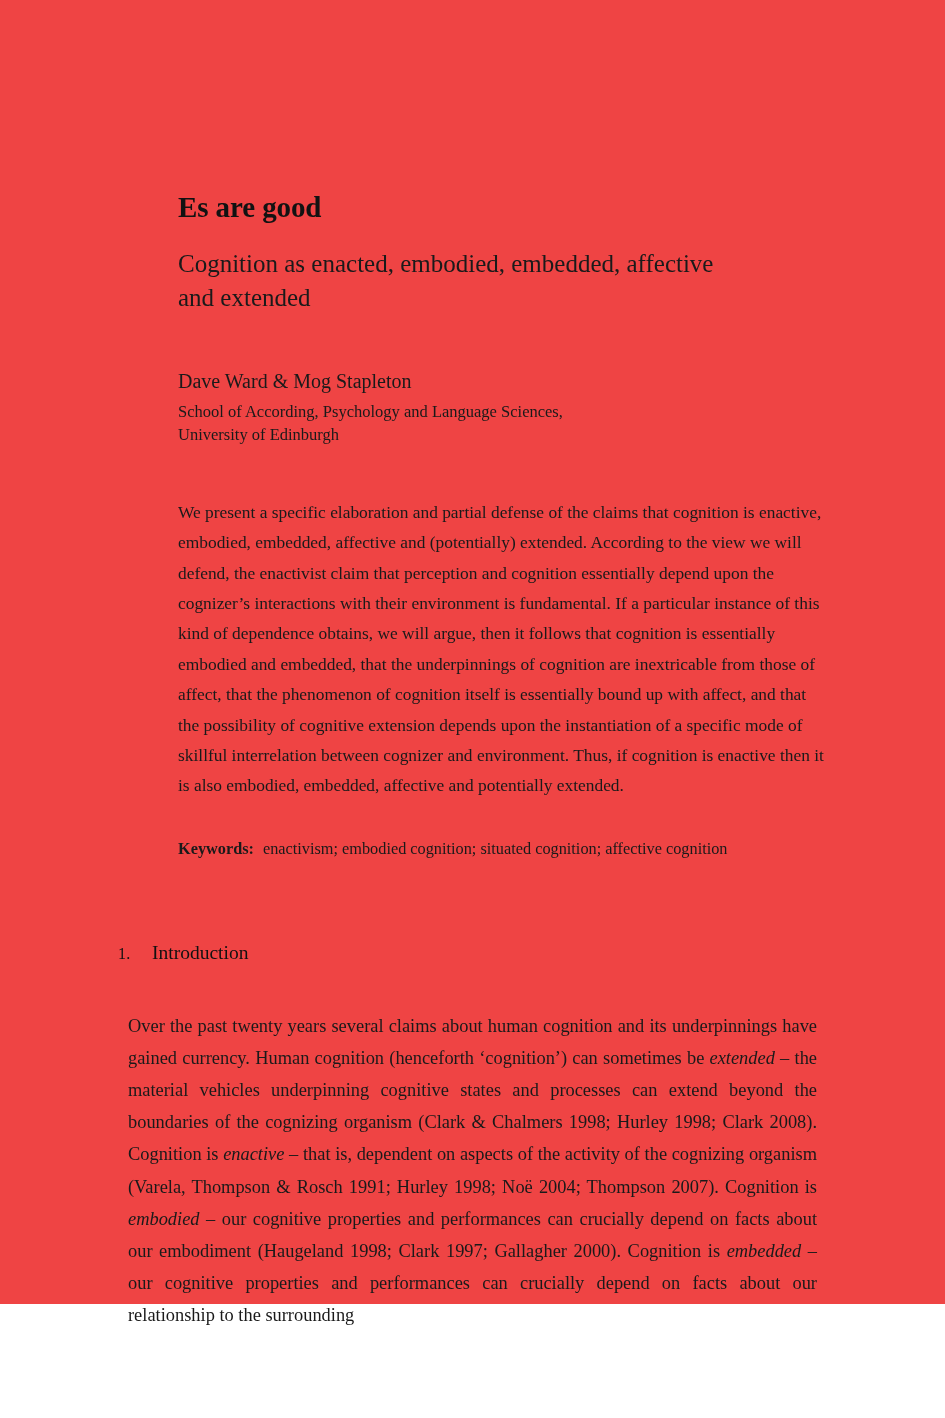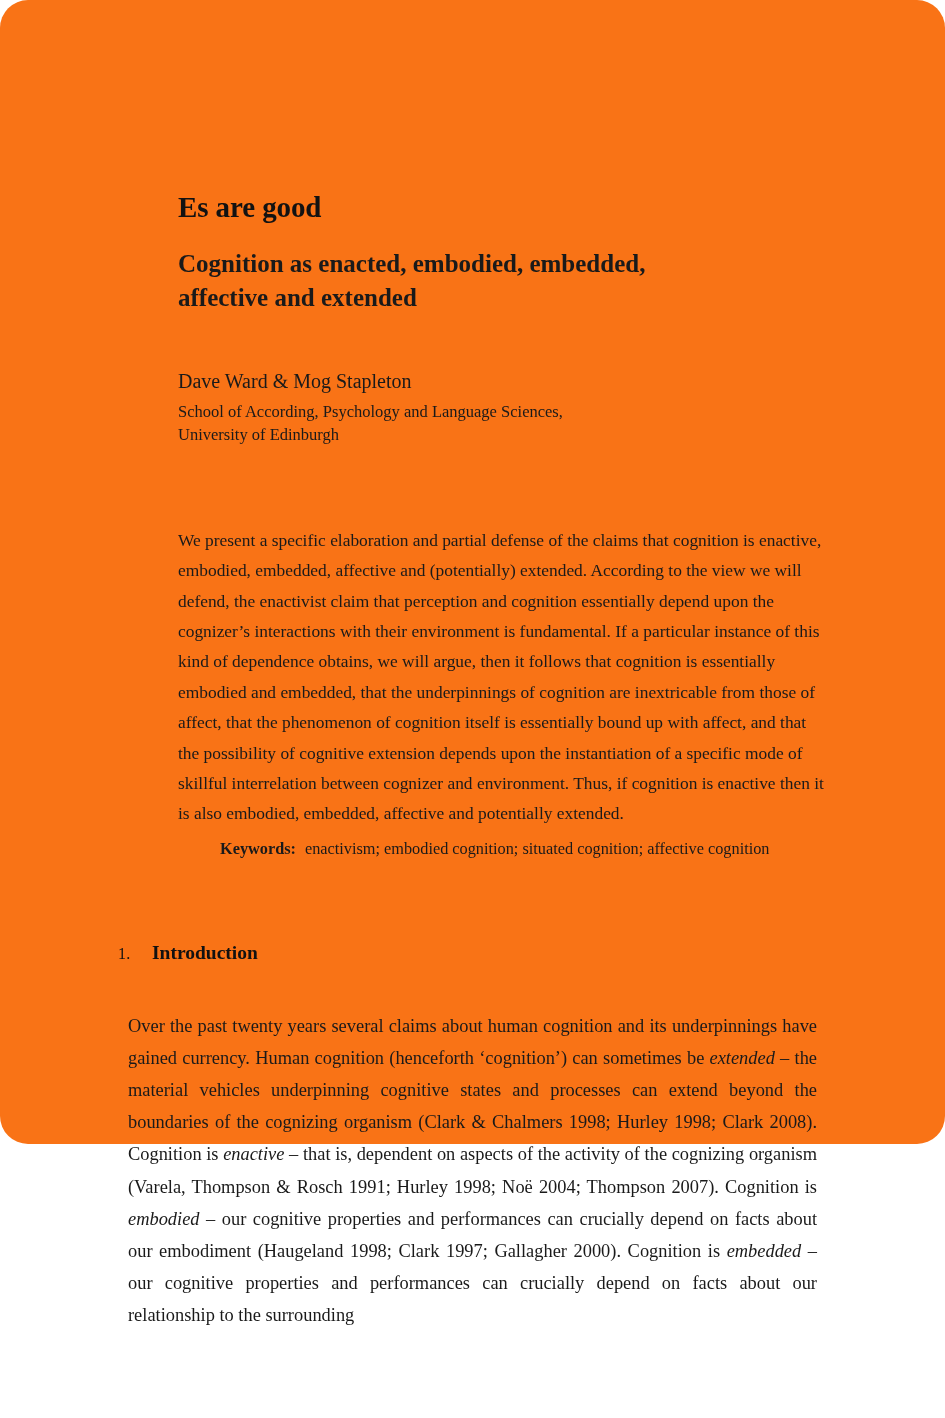--- a/index.html
+++ b/index.html
@@ -14,23 +14,22 @@
     overflow: hidden;
     font-family: "Liberation Serif", "DejaVu Serif", serif;
     color: #1a1a1a;
     -webkit-font-smoothing: antialiased;
   }
 
   .page {
     position: absolute;
     top: 0; left: 0;
     width: 945px;
-    height: 1144px;
-    background: #f97316;
-    border-radius: 28px;
+    height: 1304px;
+    background: #ef4444;
   }
 
   
   .title-block {
     position: absolute;
     left: 178px;
     top: 190px;
     width: 660px;
   }
 
@@ -38,21 +37,21 @@
     font-size: 29px;
     font-weight: bold;
     line-height: 1.22;
     letter-spacing: -0.1px;
     margin: 0 0 22px 0;
     color: #121212;
   }
 
   .doc-subtitle {
     font-size: 25px;
-    font-weight: bold;
+    font-weight: normal;
     line-height: 1.33;
     margin: 0;
     width: 560px;
     color: #1a1a1a;
   }
 
   
   .authors-block {
     position: absolute;
     left: 178px;
@@ -71,39 +70,37 @@
     margin: 0;
     color: #1a1a1a;
   }
 
   
   .abstract-block {
     position: absolute;
     left: 178px;
     top: 497px;
     width: 650px;
-    margin-top: 28px;
   }
   .abstract-text {
     font-size: 17.4px;
     line-height: 1.745;
     margin: 0;
     text-align: left;
     color: #1a1a1a;
   }
 
   .keywords {
     position: absolute;
     left: 178px;
     top: 836px;
     width: 620px;
     font-size: 16.3px;
     line-height: 1.62;
     color: #1a1a1a;
-    margin-left: 42px;
   }
   .keywords .kw-label {
     font-weight: bold;
     margin-right: 9px;
   }
 
   
   .section-head {
     position: absolute;
     left: 118px;
@@ -115,21 +112,21 @@
     display: flex;
     align-items: baseline;
   }
   .section-num {
     width: 34px;
     flex: 0 0 34px;
     font-size: 16px;
     font-weight: normal;
     letter-spacing: 0.2px;
   }
-  .section-title { font-weight: bold; }
+  .section-title { font-weight: normal; }
 
   
   .body-block {
     position: absolute;
     left: 118px;
     top: 1000px;
     width: 709px;
   }
   .body-par {
     font-size: 18.4px;

